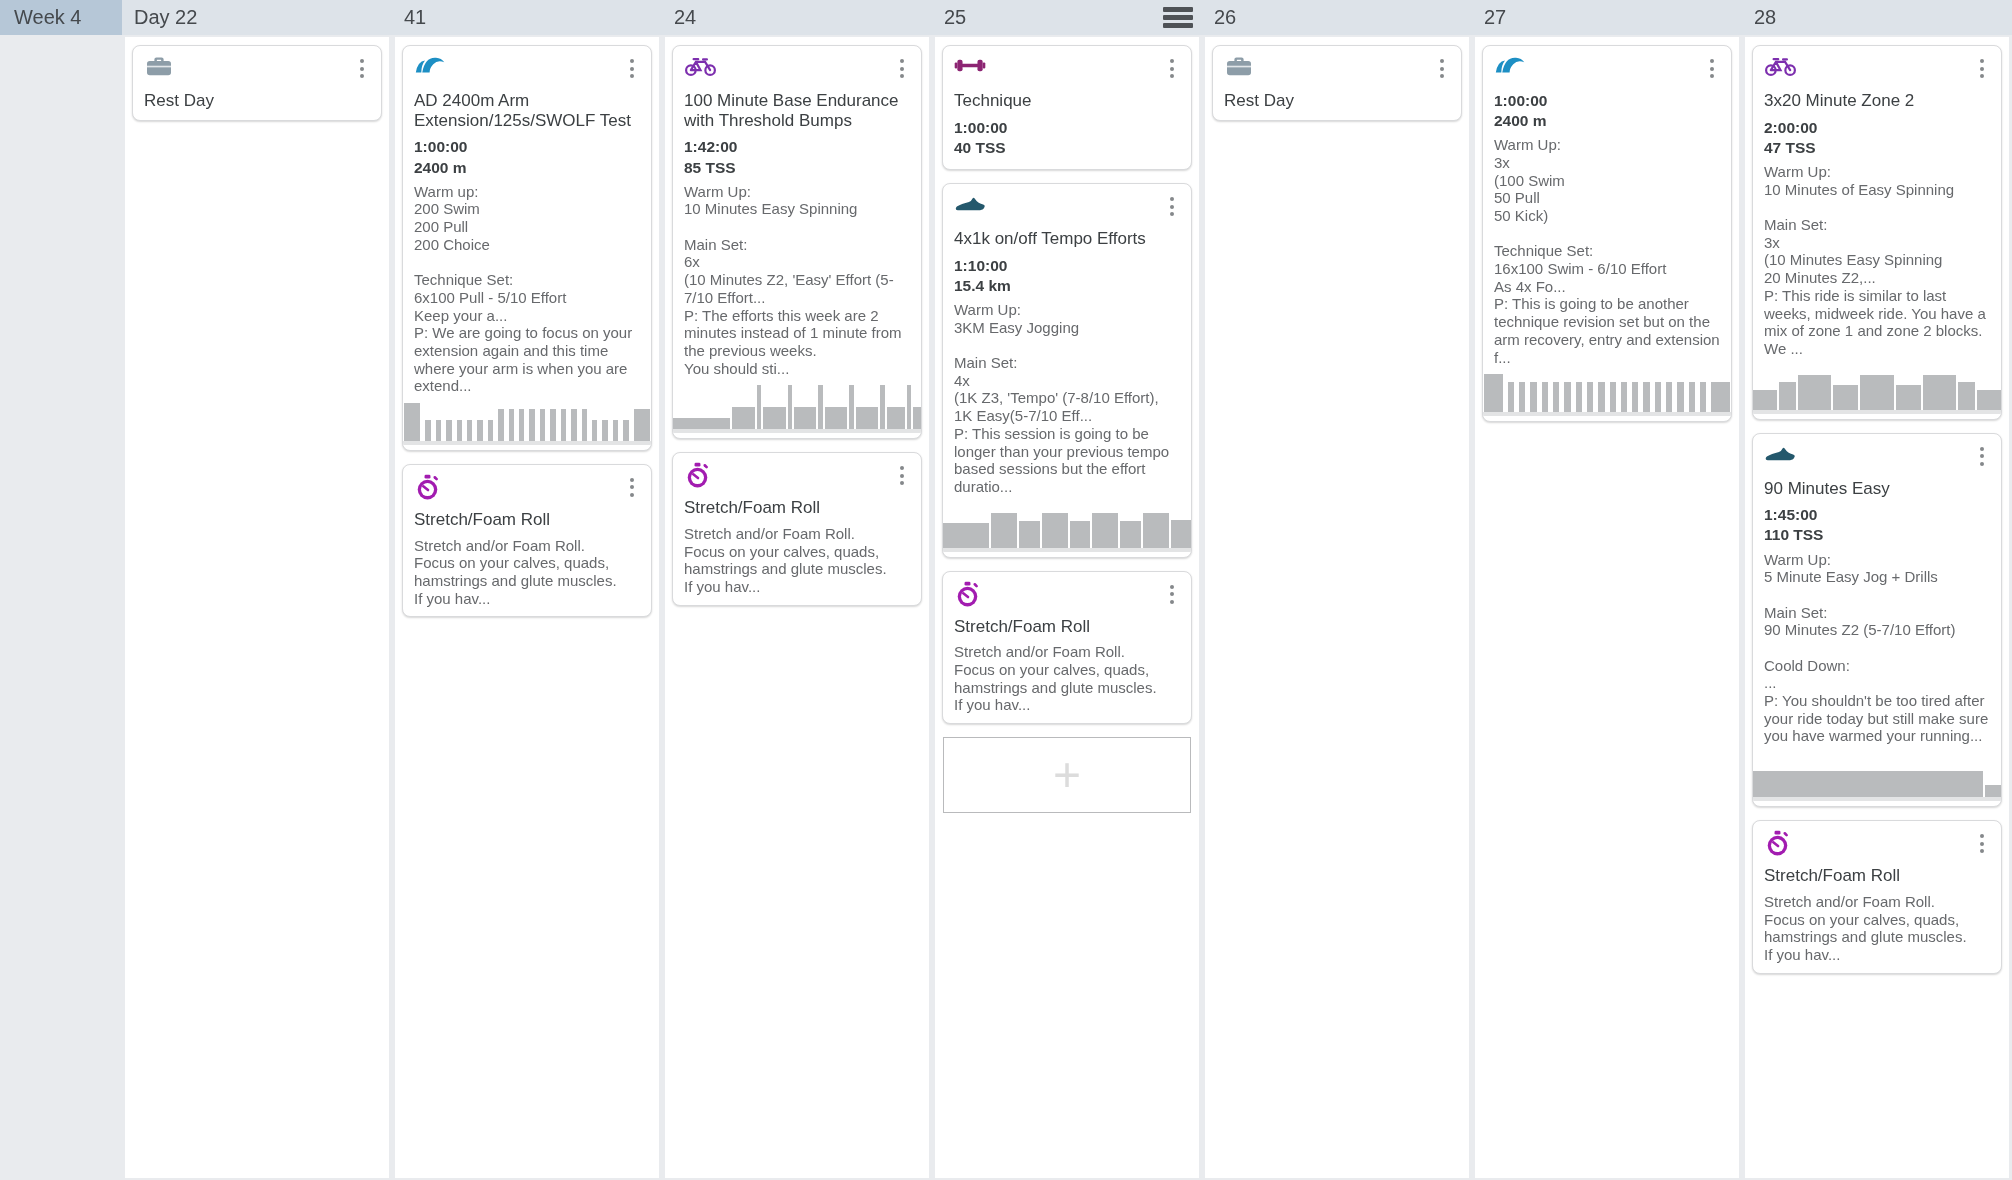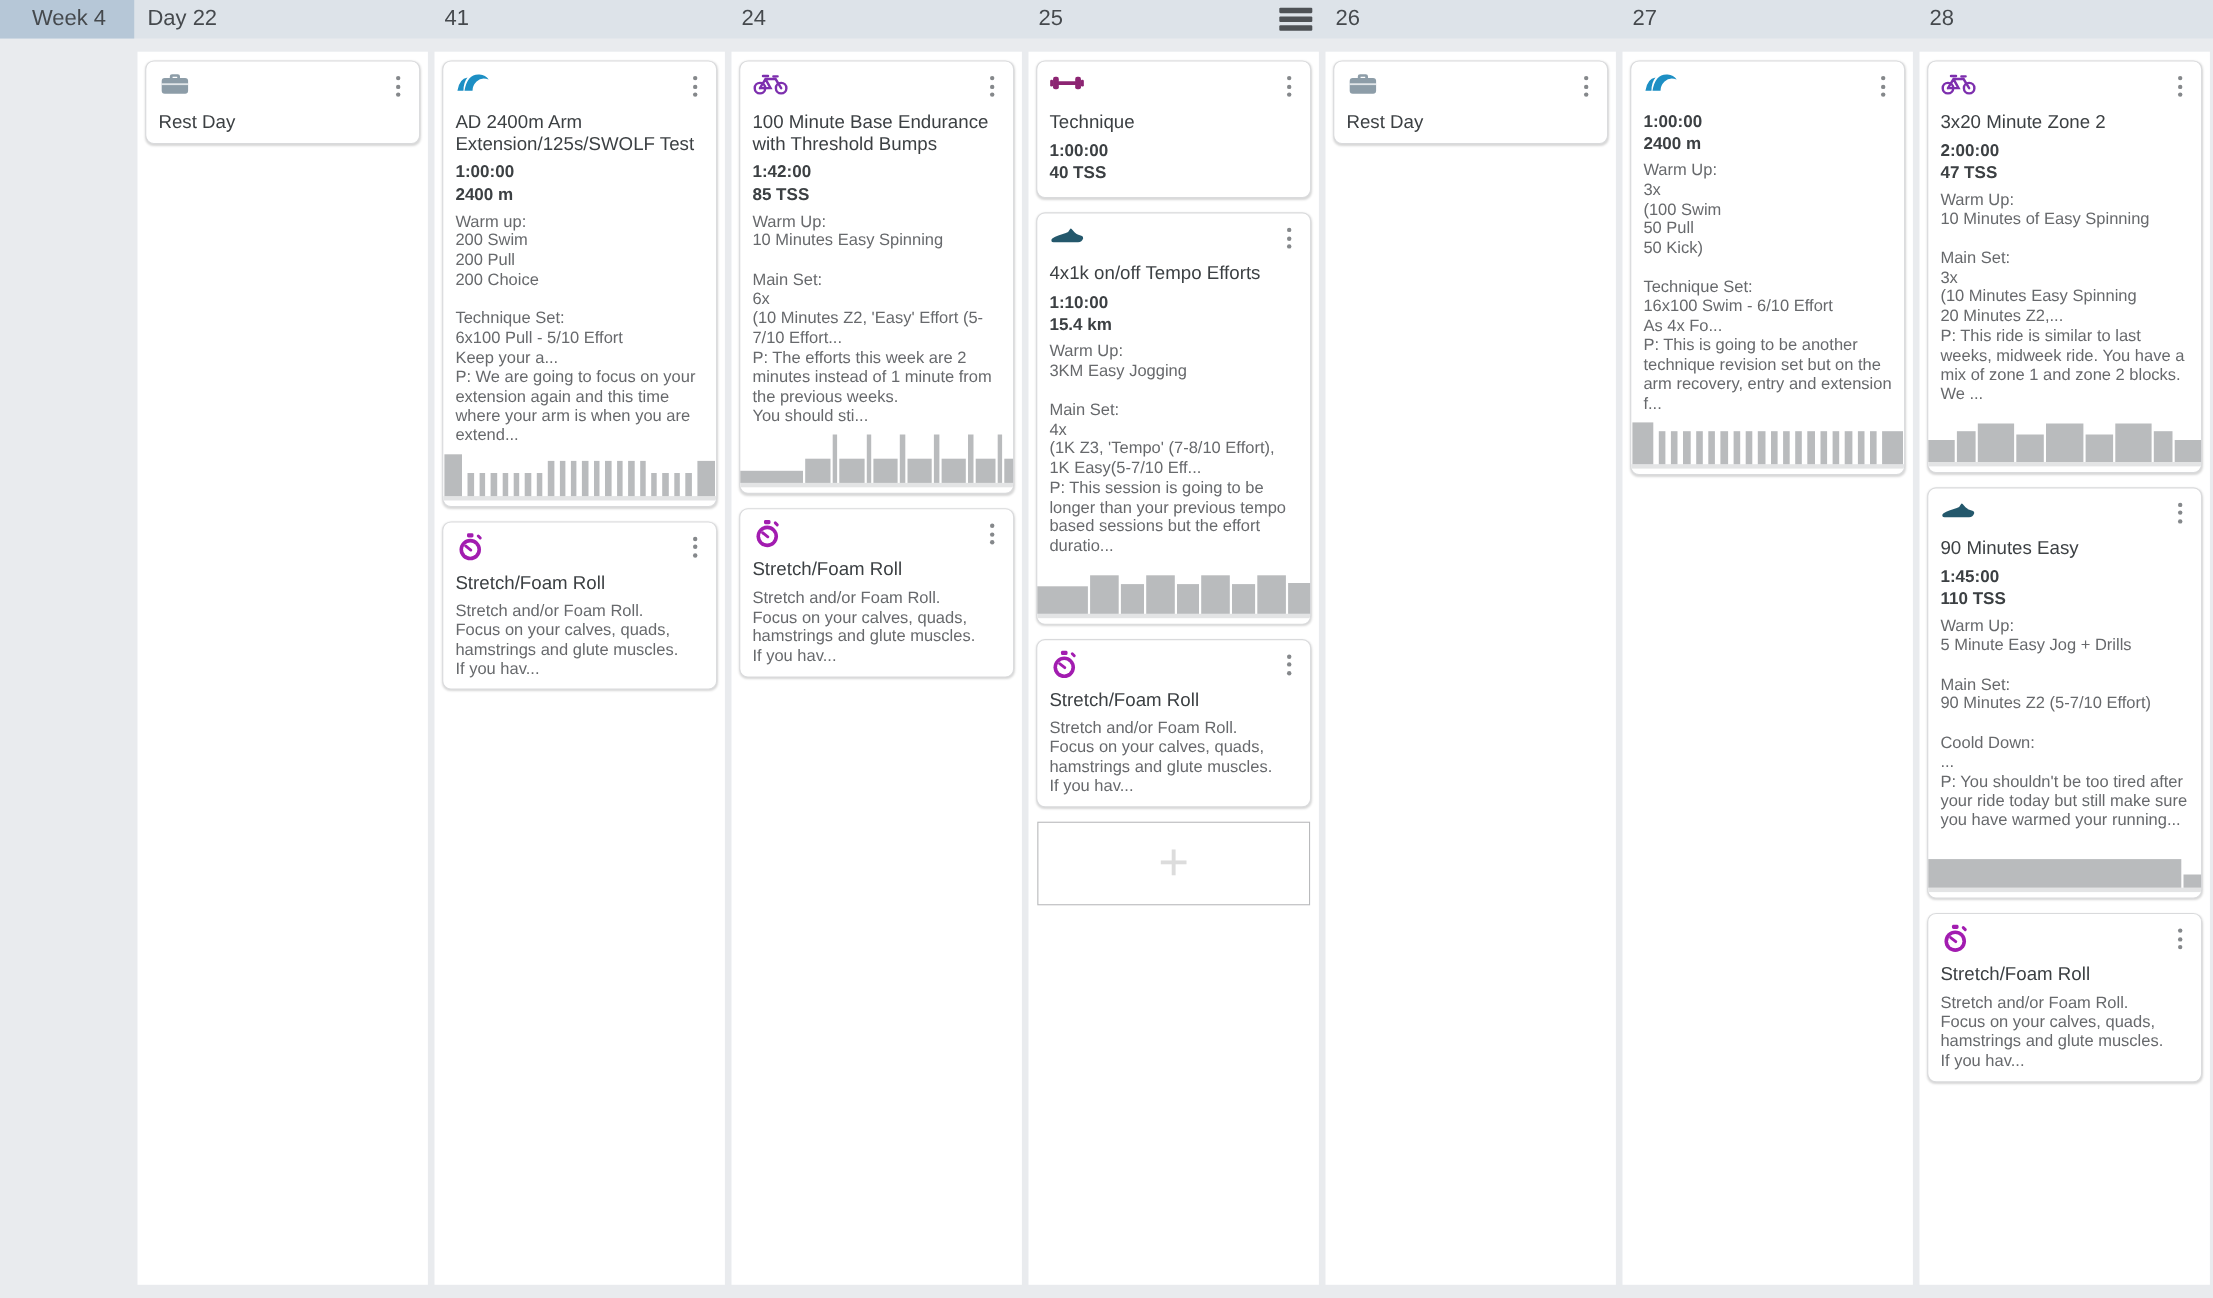--- a/index.html
+++ b/index.html
@@ -10,34 +10,34 @@
     -webkit-font-smoothing:antialiased;
   }
   
   .cal-header{
     position:relative;
     display:grid;grid-template-columns:122px repeat(7,1fr);
     height:35px;background:#dde3e9;color:#45494d;font-size:20px;
   }
   .week-cell{
     background:#b6c7d7;display:flex;align-items:center;
-    padding-left:29px;box-sizing:border-box;
+    padding-left:14px;box-sizing:border-box;
   }
   .day-cell{display:flex;align-items:center;padding-left:12px;box-sizing:border-box;}
   .hamburger{
     position:absolute;left:1163px;top:7px;width:30px;cursor:pointer;
   }
   .hamburger div{height:4.5px;background:#4e5256;border-radius:1px;margin-bottom:3.5px;}
   
   .board{
     display:grid;grid-template-columns:122px repeat(7,1fr);
     height:1145px;
   }
   .day-col{
-    background:#ffffff;margin:12px 3px;padding:8px 7px;box-sizing:border-box;
+    background:#ffffff;margin:2px 3px;padding:8px 7px;box-sizing:border-box;
   }
   
   .card{
     background:#fff;border:1px solid #d9dadc;border-radius:8px;
     box-shadow:0 1px 2px rgba(0,0,0,.16);
     padding:9px 11px 5px;margin-bottom:13px;overflow:hidden;
     cursor:pointer;
   }
   .card-head{display:flex;justify-content:space-between;align-items:flex-start;margin-bottom:9px;}
   .icon svg{display:block;}

